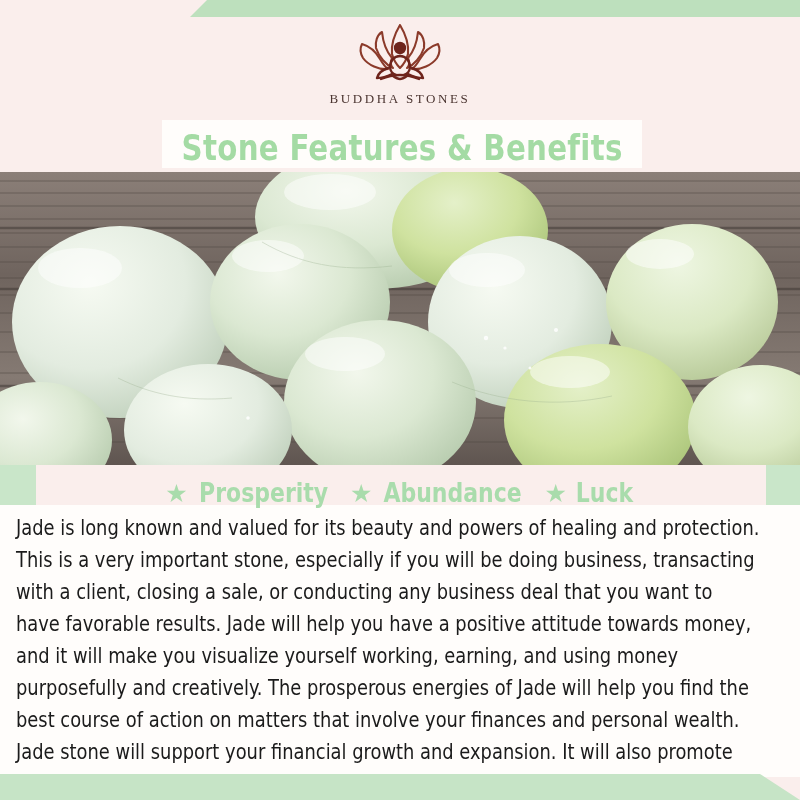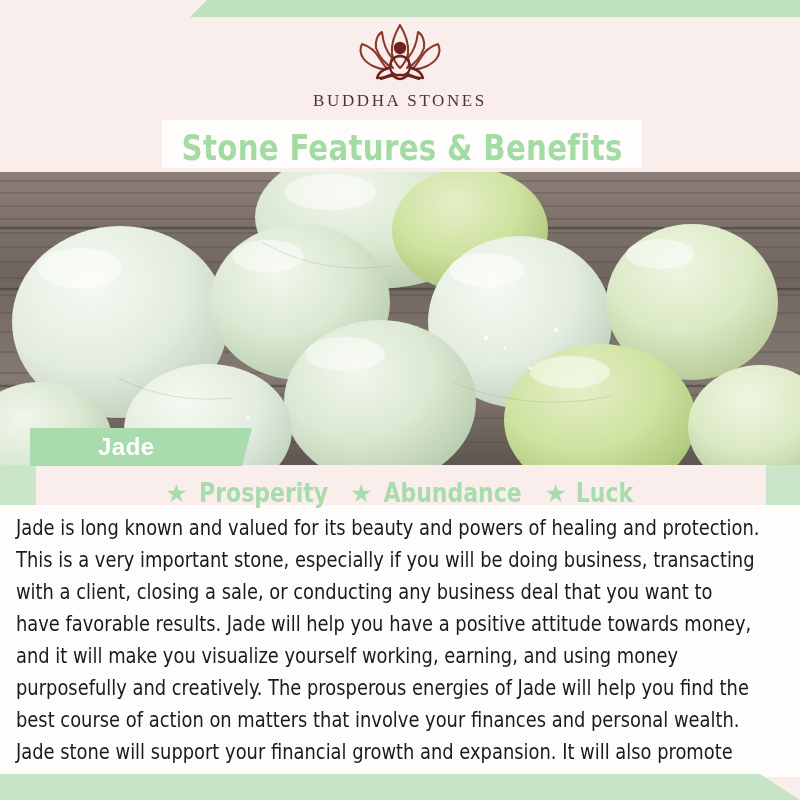--- a/index.html
+++ b/index.html
@@ -60,21 +60,21 @@
   .logo-wrap {
     position: absolute;
     top: 18px; left: 0; width: 100%;
     display: flex; flex-direction: column;
     align-items: center; justify-content: flex-start;
   }
   .logo-mark { width: 124px; height: 70px; display: block; }
   .logo-word {
     margin-top: 3px;
     font-family: "Liberation Serif", serif;
-    font-size: 17px;
+    font-size: 13px;
     letter-spacing: 2.6px;
     color: #4a3430;
     white-space: nowrap;
   }
 
   
   .title-banner {
     position: absolute;
     left: 162px; top: 120px;
     width: 480px; height: 48px;
@@ -276,23 +276,20 @@
         <circle cx="248" cy="246" r="1.8"></circle>
       </g>
       <g fill="none" stroke="#9ab08f" stroke-width="1" opacity=".35">
         <path d="M262 70 C300 92 340 100 392 94"></path>
         <path d="M452 210 C500 230 556 236 612 224"></path>
         <path d="M118 206 C150 222 186 230 232 226"></path>
       </g>
     </svg>
   </div>
 
-  <div class="jade-tag">
-    <span class="jade-label">Jade</span>
-  </div>
 
   <div class="copy-bg"></div>
 
   <div class="benefits">
     <div class="benefit">
       <span class="star">★</span>
       <span class="benefit-label">Prosperity</span>
     </div>
     <div class="benefit">
       <span class="star">★</span>

